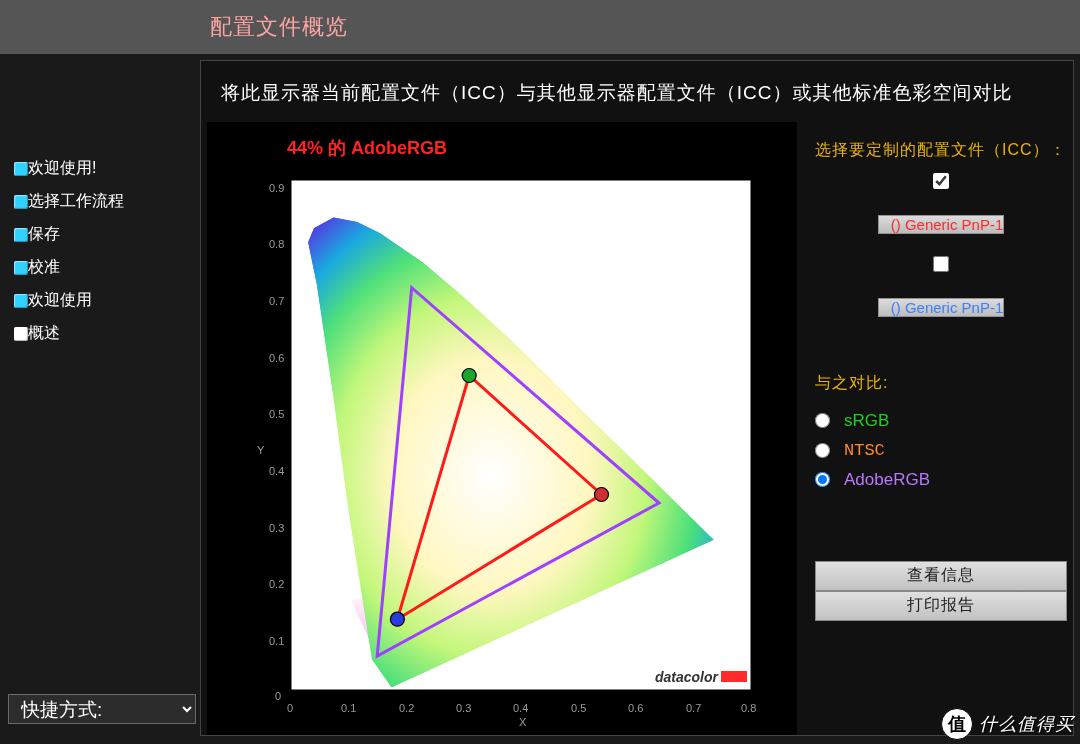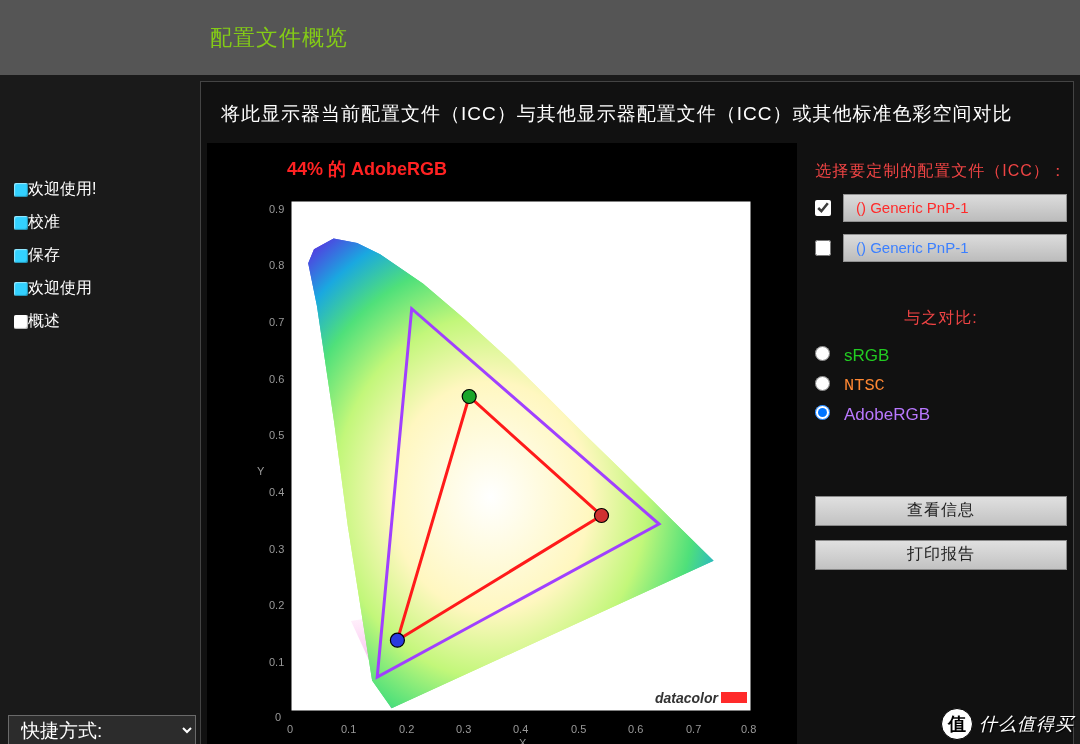--- a/index.html
+++ b/index.html
@@ -1,44 +1,44 @@
 <!DOCTYPE html>
 <html><head>
 <meta charset="utf-8">
 <style>
   * { box-sizing: border-box; margin: 0; padding: 0; }
   html, body { width: 1080px; height: 744px; overflow: hidden; font-family: "Microsoft YaHei", "PingFang SC", Arial, sans-serif; background: #1a1a1a; color: #fff; }
   .app { width: 1080px; height: 744px; position: relative; }
-  .title-bar { height: 75px; background: #555; display: flex; align-items: center; padding-left: 210px; font-size: 22px; color: #84cc16; letter-spacing: 1px; }
+  .title-bar { height: 54px; background: #555; display: flex; align-items: center; padding-left: 210px; font-size: 22px; color: #fca5a5; letter-spacing: 1px; }
   .body { display: flex; height: calc(744px - 62px); }
   .sidebar { width: 205px; background: #1a1a1a; padding: 98px 0 0 12px; position: relative; }
   .sidebar-item { display: flex; align-items: center; padding: 6px 0 6px 2px; font-size: 16px; cursor: pointer; }
   .sidebar-bullet { width: 14px; height: 14px; border-radius: 2px; flex-shrink: 0; box-shadow: inset -1px -1px 1px rgba(0,0,0,.3), inset 1px 1px 1px rgba(255,255,255,.5); }
   .bullet-cyan { background: #33d1ff; }
   .bullet-white { background: #fff; }
   .shortcut { position: absolute; left: 8px; bottom: 12px; width: 188px; height: 30px; background: #2c2c2c; border: 1px solid #6a6a6a; color: #fff; font-size: 19px; padding: 0 8px; }
   .main { flex: 1; background: #1a1a1a; padding: 6px 6px 0 12px; }
   .panel { background: #111; height: 100%; border: 1px solid #444; display: flex; flex-direction: column; position: relative; }
   .panel-top-caption { padding: 20px 20px 16px 20px; font-size: 19px; color: #fff; letter-spacing: 1px; line-height: 1.3; }
   .panel-body { flex: 1; display: flex; }
   .chart-region { width: 590px; background: #000; position: relative; margin-left: 6px; }
   .chart-overlay-text { position: absolute; top: 14px; left: 80px; color: #ff2222; font-size: 18px; font-weight: 700; }
   .chart-svg { position: absolute; left: 44px; top: 48px; }
   .right-controls { flex: 1; padding: 18px 6px 0 18px; display: flex; flex-direction: column; font-size: 16px; }
-  .rc-label { color: #ef4444; margin-bottom: 12px; letter-spacing: 1px; text-align: center; }
-  .profile-row { display: flex; align-items: center; gap: 12px; margin-bottom: 12px; }
+  .rc-label { color: #eab308; margin-bottom: 12px; letter-spacing: 1px; }
+  .profile-row { display: flex; align-items: center; gap: 26px; margin-bottom: 22px; flex-direction: column; }
   .profile-row input[type=checkbox] { width: 16px; height: 16px; accent-color: #fff; }
   .profile-select { flex: 1; height: 28px; border: 1px solid #929292; background: linear-gradient(#dcdcdc,#bcbcbc); display: flex; align-items: center; padding-left: 12px; font-size: 15px; gap: 6px; }
   .compare-section { margin-top: 34px; }
-  .radio-row { display: flex; align-items: flex-start; gap: 14px; padding: 5px 0; font-size: 17px; }
+  .radio-row { display: flex; align-items: center; gap: 14px; padding: 5px 0; font-size: 17px; }
   .radio-row input[type=radio] { width: 15px; height: 15px; }
   .srgb-label { color: #22cc22; }
   .ntsc-label { color: #ff8833; font-family: Liberation Mono, monospace; }
   .adobergb-label { color: #b978ff; }
-  .action-buttons { margin-top: 66px; display: flex; flex-direction: column; gap: 14px; }
+  .action-buttons { margin-top: 66px; display: flex; flex-direction: column; }
   .action-btn { height: 30px; width: 252px; margin-left: auto; background: linear-gradient(#e0e0e0,#c2c2c2); border: 1px solid #888; color: #222; font-size: 16px; letter-spacing: 1px; cursor: pointer; }
   .watermark { position: absolute; right: 6px; bottom: 4px; display: flex; align-items: center; gap: 6px; z-index: 50; }
   .wm-circ { width: 32px; height: 32px; border-radius: 50%; background: #fff; color: #000; display: flex; align-items: center; justify-content: center; font-weight: 700; font-size: 18px; border:1px solid #000;}
   .wm-text { font-size: 18px; font-weight: 400; color: #fff; text-shadow: 1px 1px 1px #000; font-style: italic; letter-spacing: 1px; }
 </style>
 </head>
 <body>
 
 <div class="app">
   <div class="title-bar">
@@ -46,25 +46,29 @@
   </div>
 
   <div class="body">
     <div class="sidebar">
       <div class="sidebar-item">
         <span class="sidebar-bullet bullet-cyan"></span>
         <span>欢迎使用!</span>
       </div>
       <div class="sidebar-item">
         <span class="sidebar-bullet bullet-cyan"></span>
+        <span>选择工作流程</span>
+      </div>
+      <div class="sidebar-item">
+        <span class="sidebar-bullet bullet-cyan"></span>
+        <span>保存</span>
+      </div>
+      <div class="sidebar-item">
+        <span class="sidebar-bullet bullet-cyan"></span>
         <span>校准</span>
-      </div>
-      <div class="sidebar-item">
-        <span class="sidebar-bullet bullet-cyan"></span>
-        <span>保存</span>
       </div>
       <div class="sidebar-item">
         <span class="sidebar-bullet bullet-cyan"></span>
         <span>欢迎使用</span>
       </div>
       <div class="sidebar-item">
         <span class="sidebar-bullet bullet-white"></span>
         <span>概述</span>
       </div>
 

